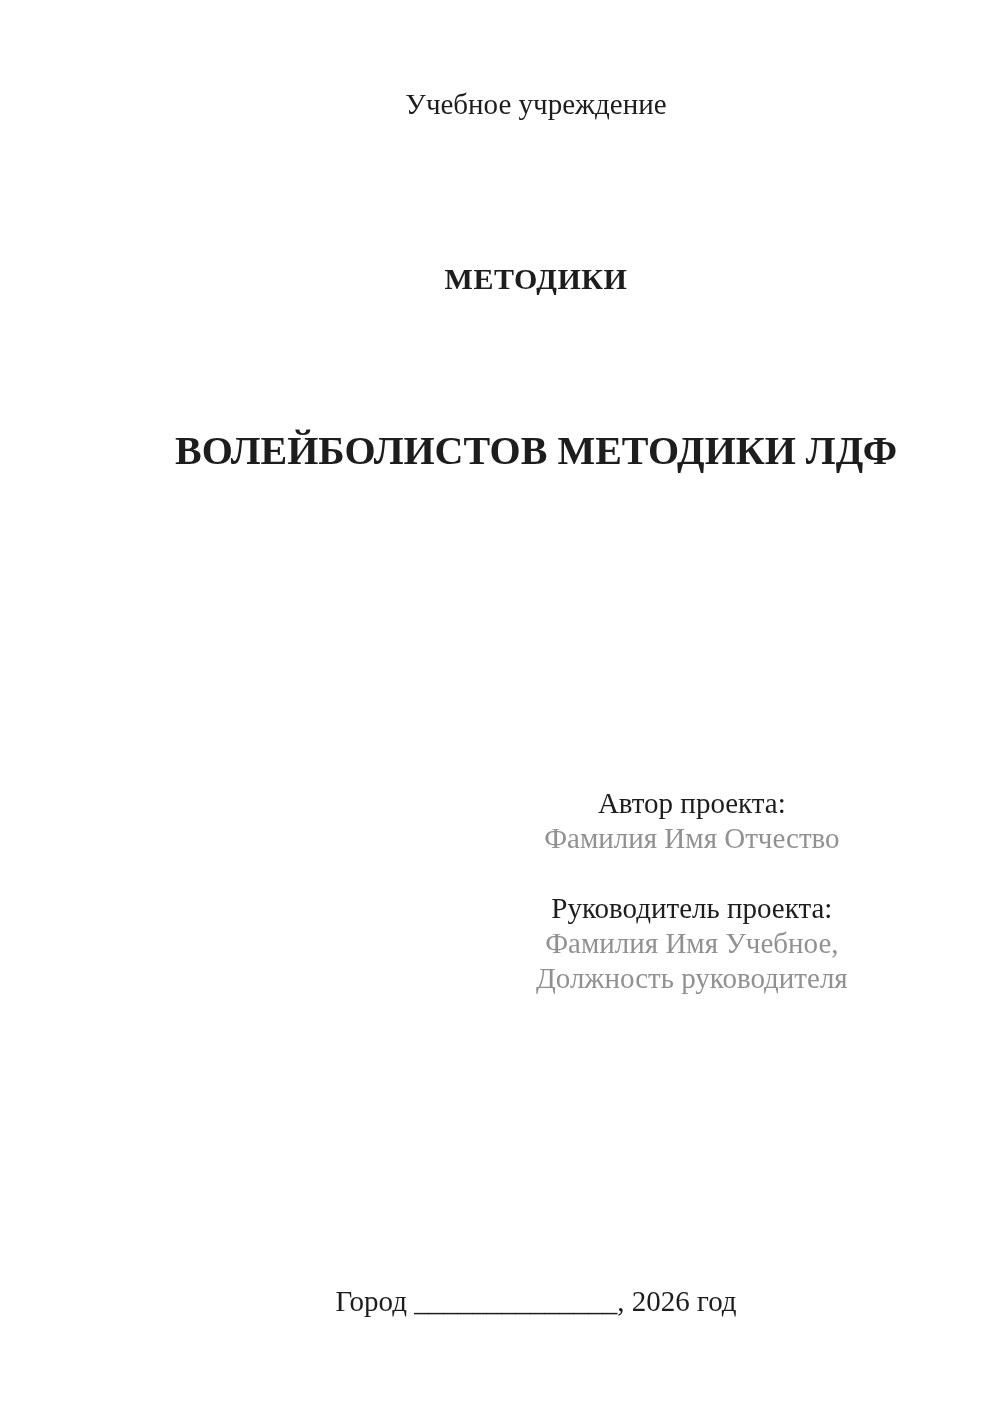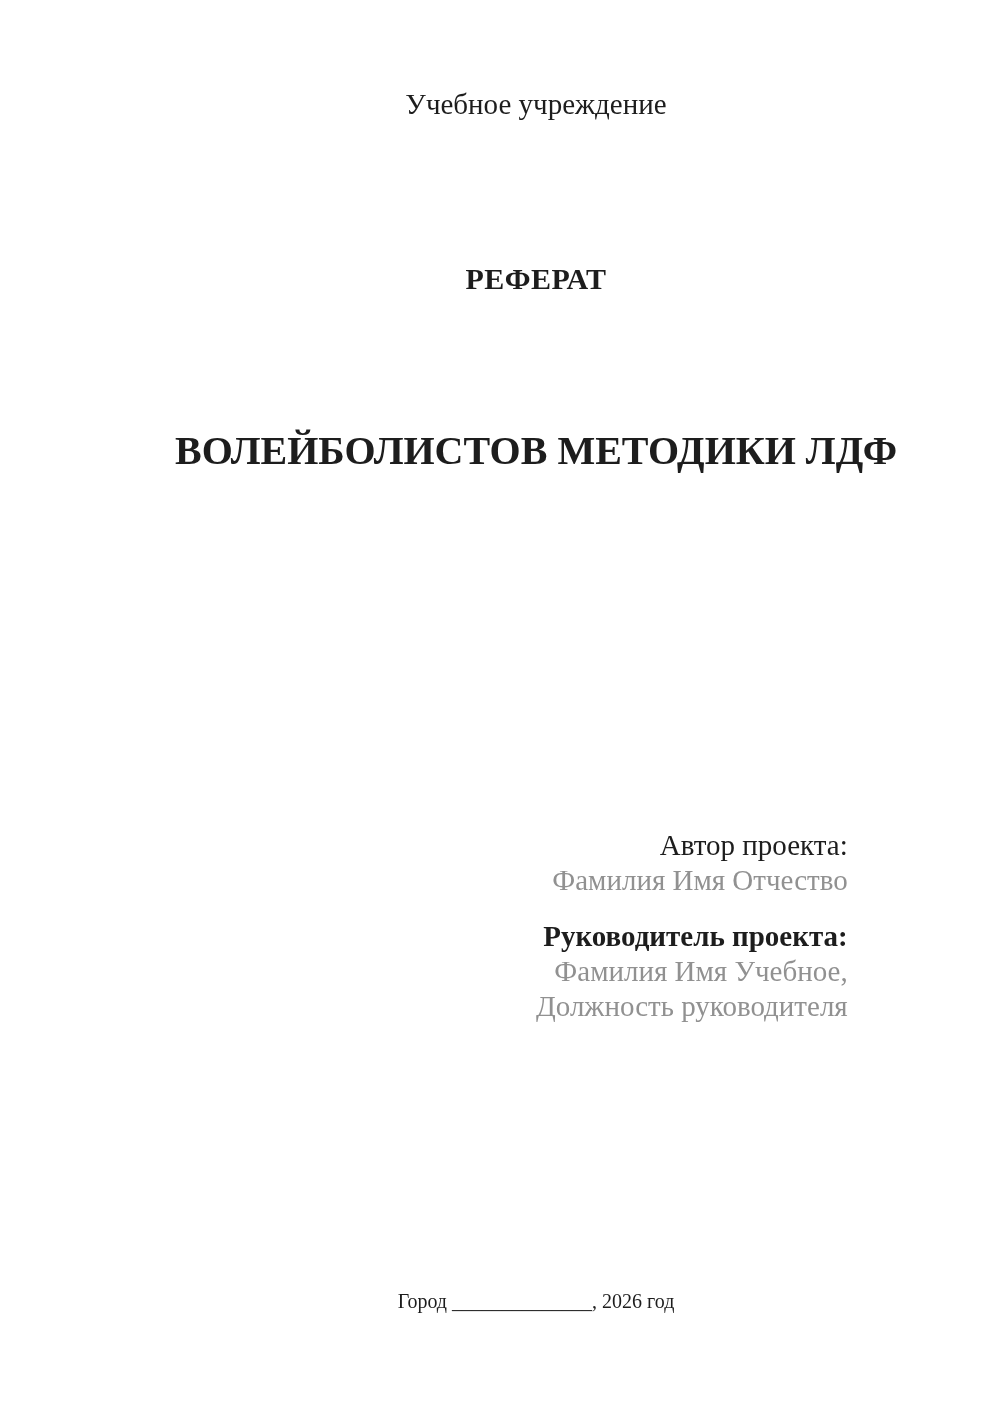--- a/index.html
+++ b/index.html
@@ -40,50 +40,49 @@
   }
   .main-title {
     top: 432px;
     font-size: 40px;
     line-height: 38px;
     font-weight: bold;
   }
   .credits {
     position: absolute;
     left: 536px;
-    top: 828px;
-    text-align: right;
+    top: 786px;
+    text-align: center;
     font-size: 29px;
     line-height: 35px;
     white-space: nowrap;
   }
   .credits .label {
     color: var(--text-color, #1d1d1d);
   }
   .credits .placeholder {
     color: var(--placeholder-color, #919191);
   }
   .credits .supervisor-label {
-    margin-top: 21px;
-    font-weight: bold;
+    margin-top: 35px;
   }
   .footer-line {
     top: 1283px;
-    font-size: 20px;
+    font-size: 29px;
     line-height: 36px;
   }
 </style>
 </head>
 <body>
 
 <div class="page">
 
   <div class="centered-block institution">Учебное учреждение</div>
 
-  <div class="centered-block doc-type">РЕФЕРАТ</div>
+  <div class="centered-block doc-type">МЕТОДИКИ</div>
 
   <div class="centered-block main-title">
     <div>ВОЛЕЙБОЛИСТОВ МЕТОДИКИ ЛДФ</div>
   </div>
 
   <div class="credits">
     <div class="label">Автор проекта:</div>
     <div class="placeholder">Фамилия Имя Отчество</div>
     <div class="label supervisor-label">Руководитель проекта:</div>
     <div class="placeholder">Фамилия Имя Учебное,</div>

